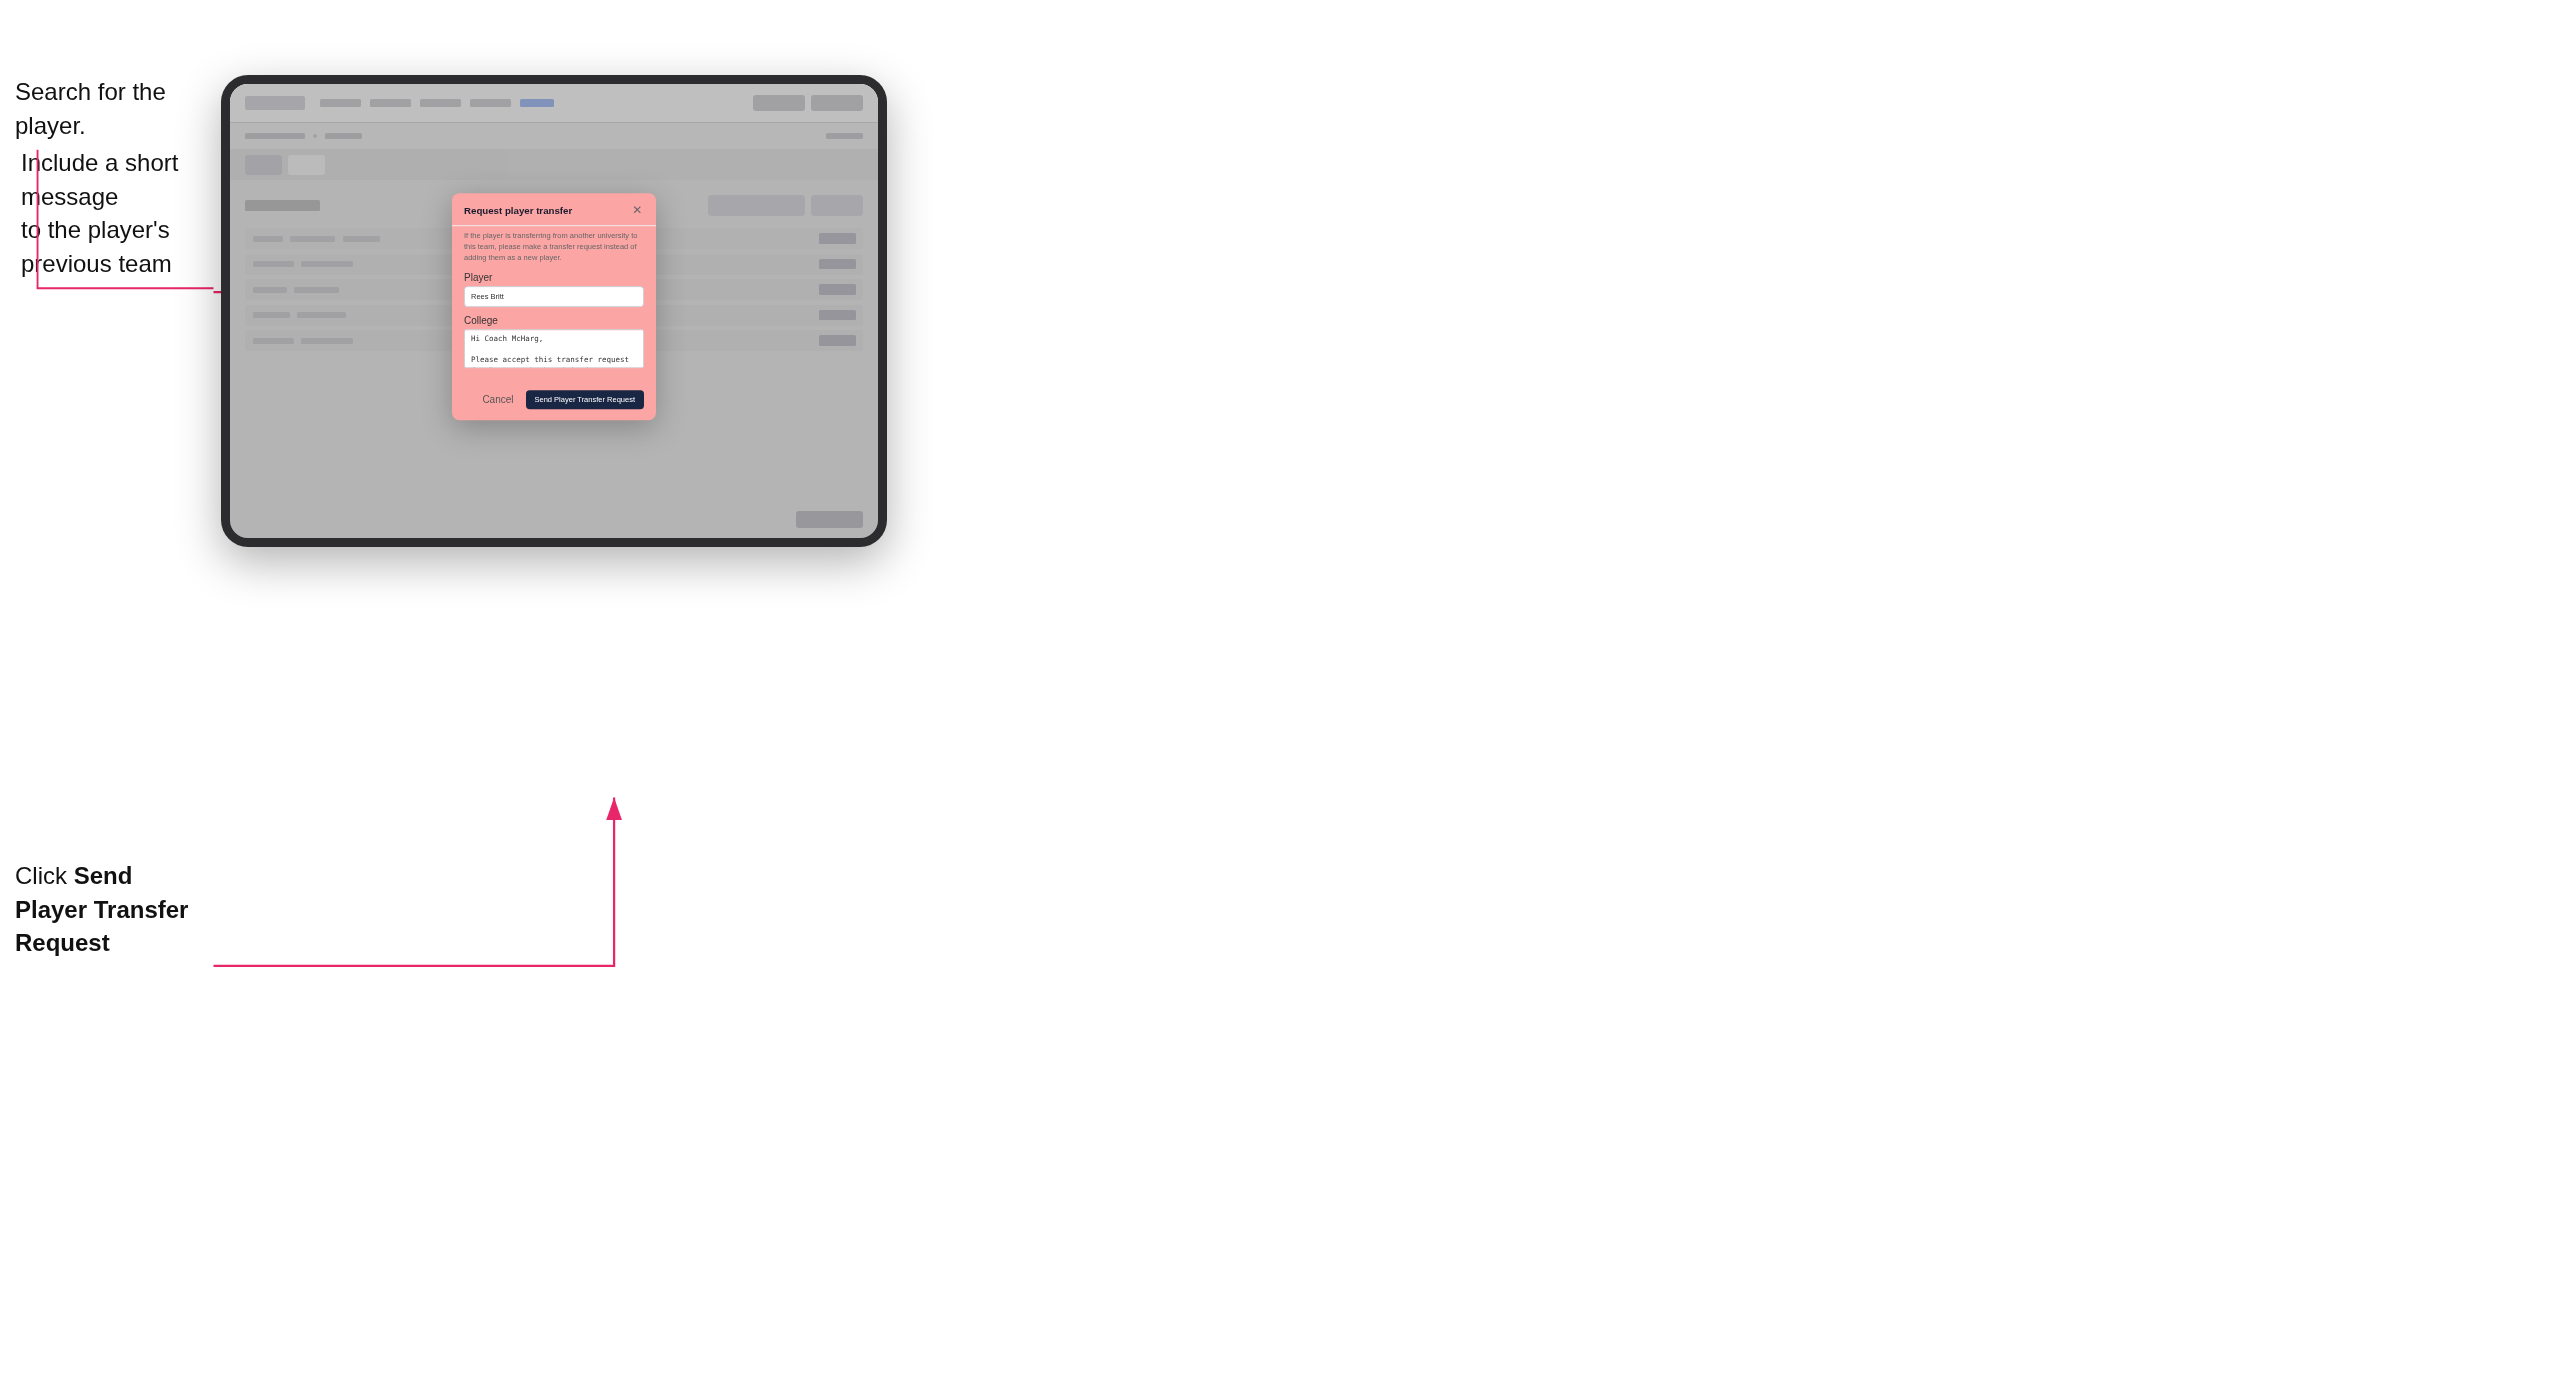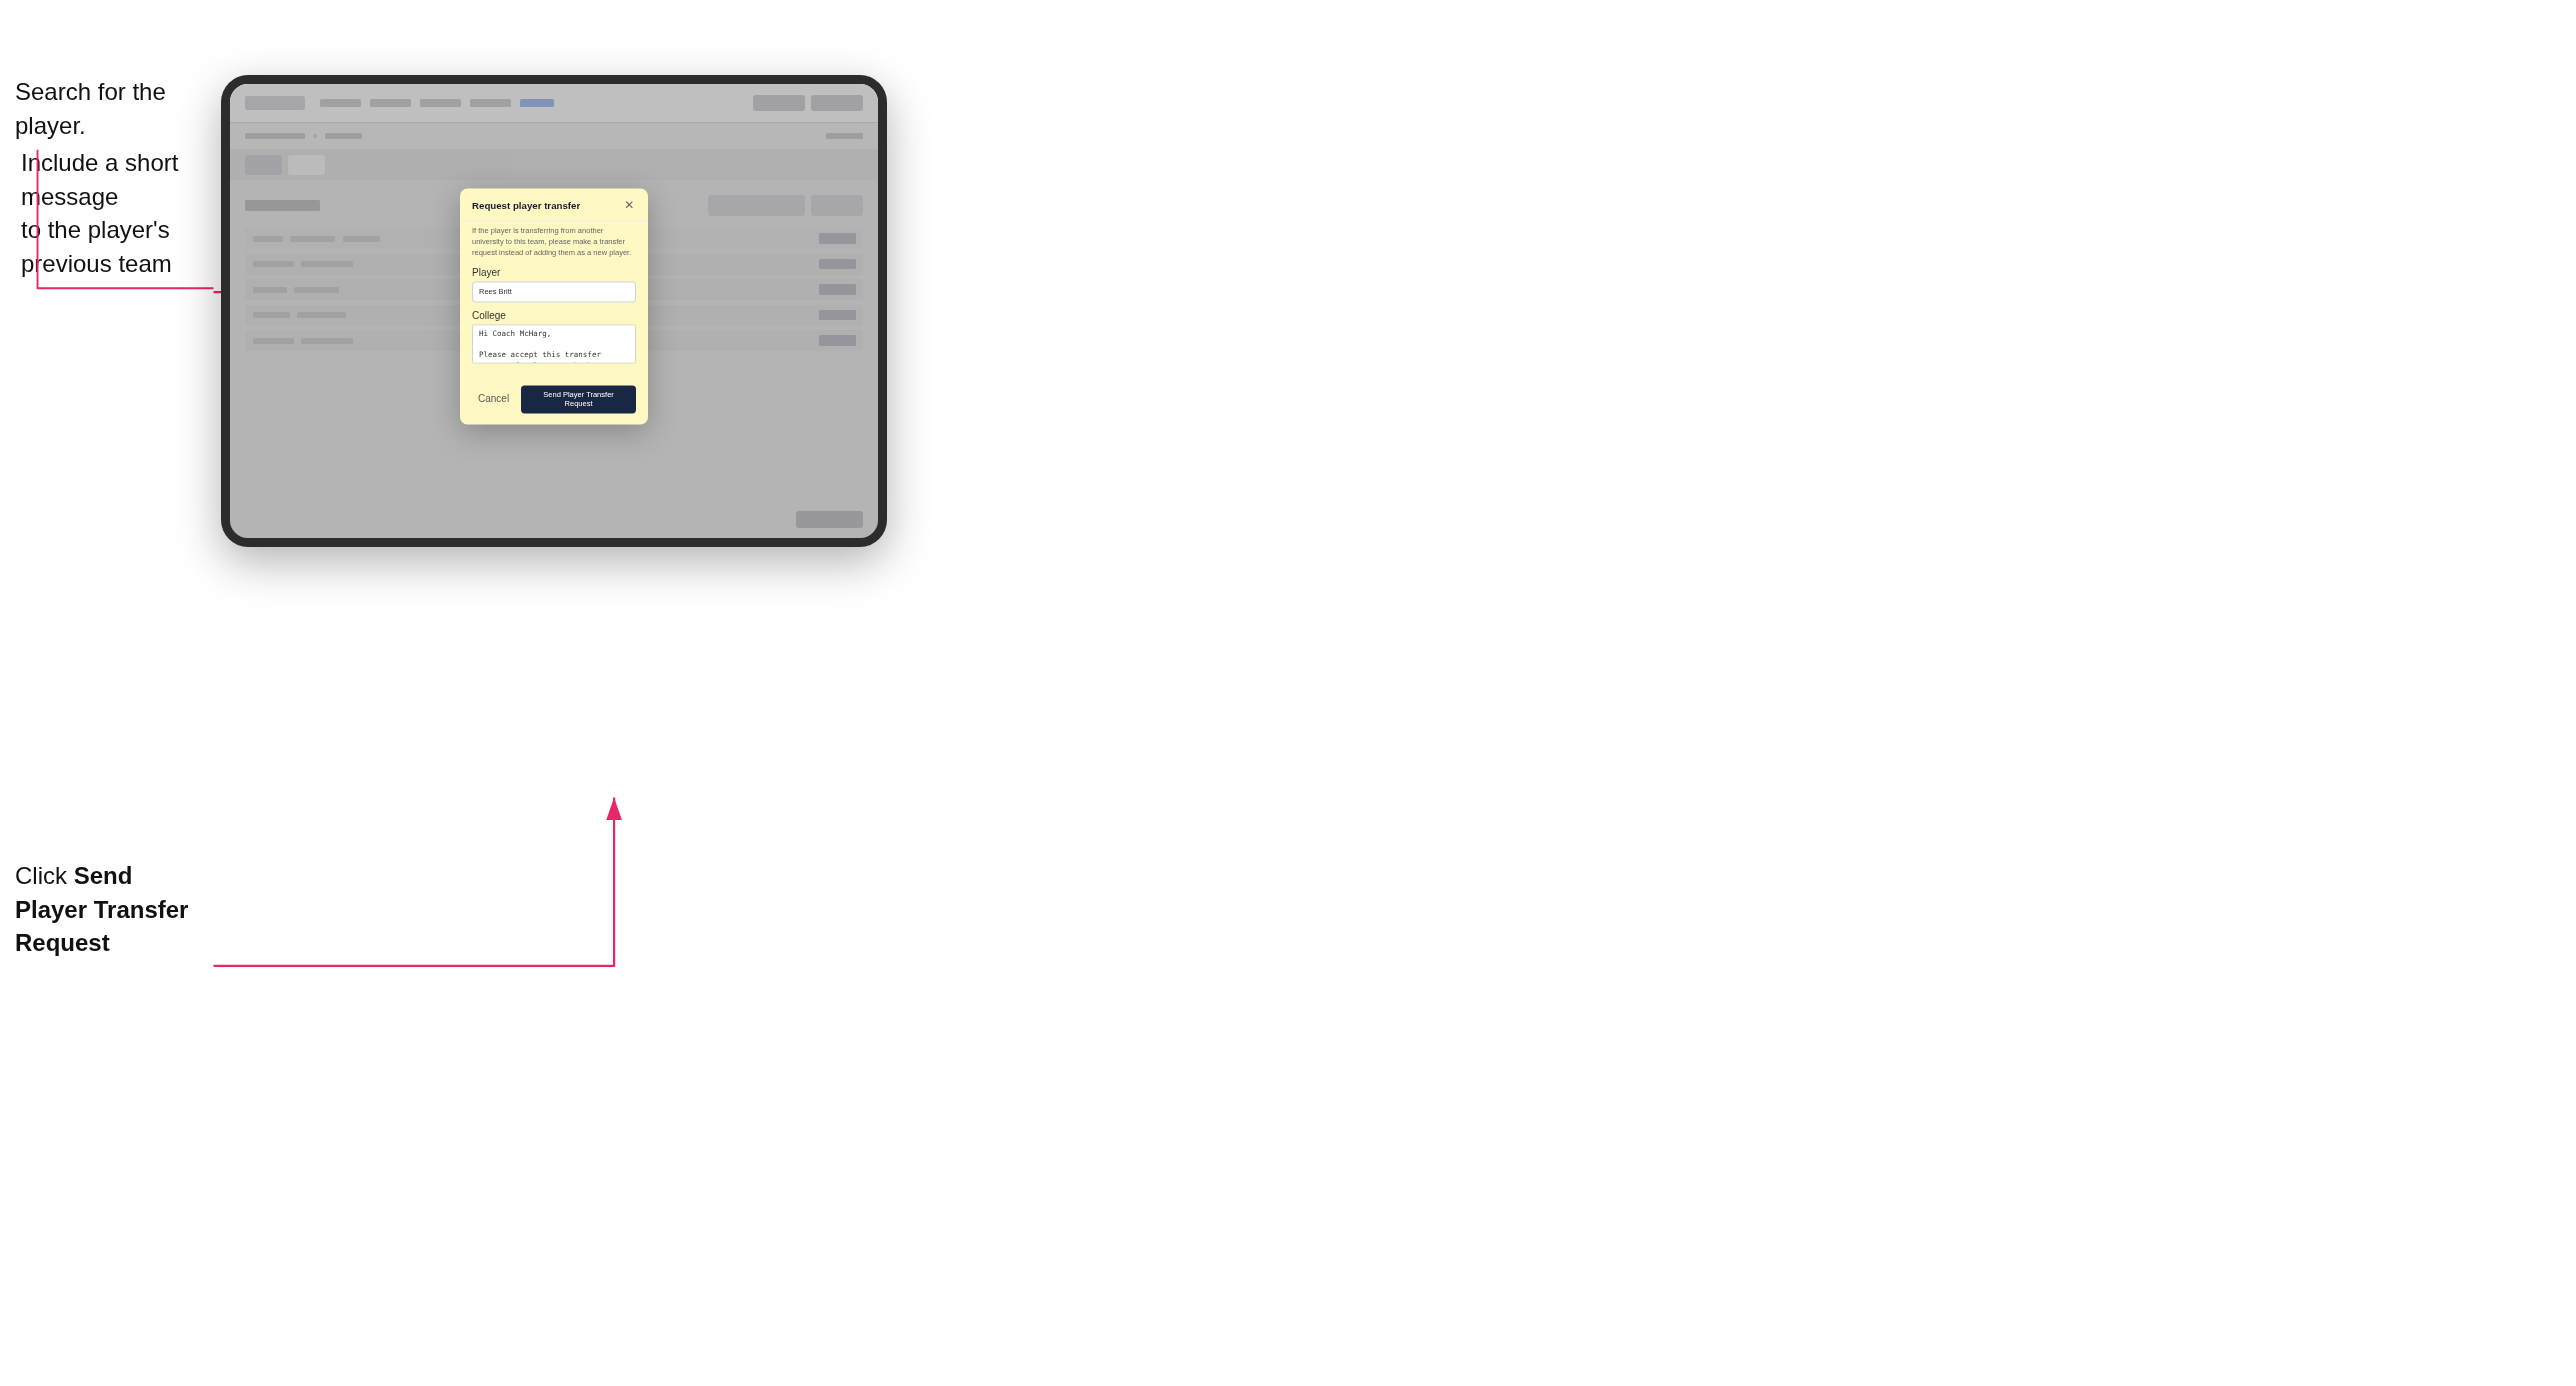--- a/index.html
+++ b/index.html
@@ -240,22 +240,22 @@
       top: 0; left: 0; right: 0; bottom: 0;
       background: rgba(0,0,0,0.25);
     }
 
     
     .modal {
       position: absolute;
       top: 50%;
       left: 50%;
       transform: translate(-50%, -52%);
-      width: 188px;
-      background: #fef9c3;
+      width: 204px;
+      background: #fca5a5;
       border-radius: 7.5px;
       box-shadow: 0 7.5px 30px rgba(0,0,0,0.25);
       overflow: hidden;
     }
 
     .modal-header {
       display: flex;
       justify-content: space-between;
       align-items: center;
       padding: 10.5px 12px 7.5px;

